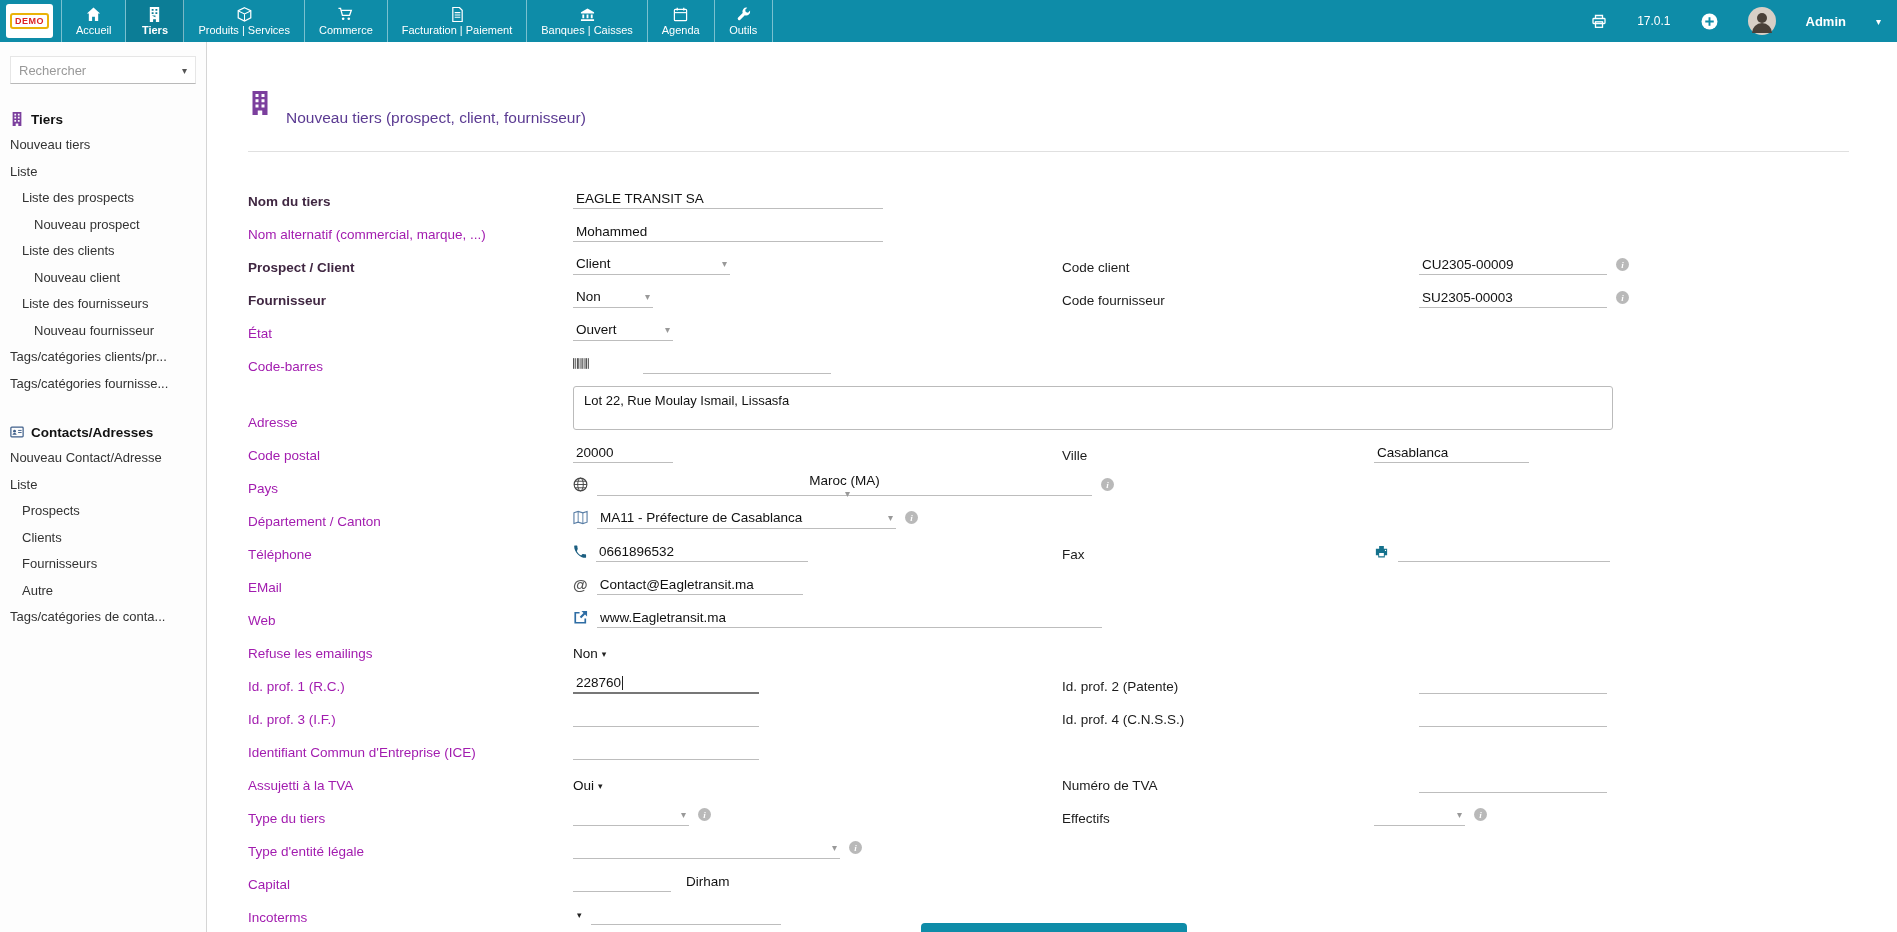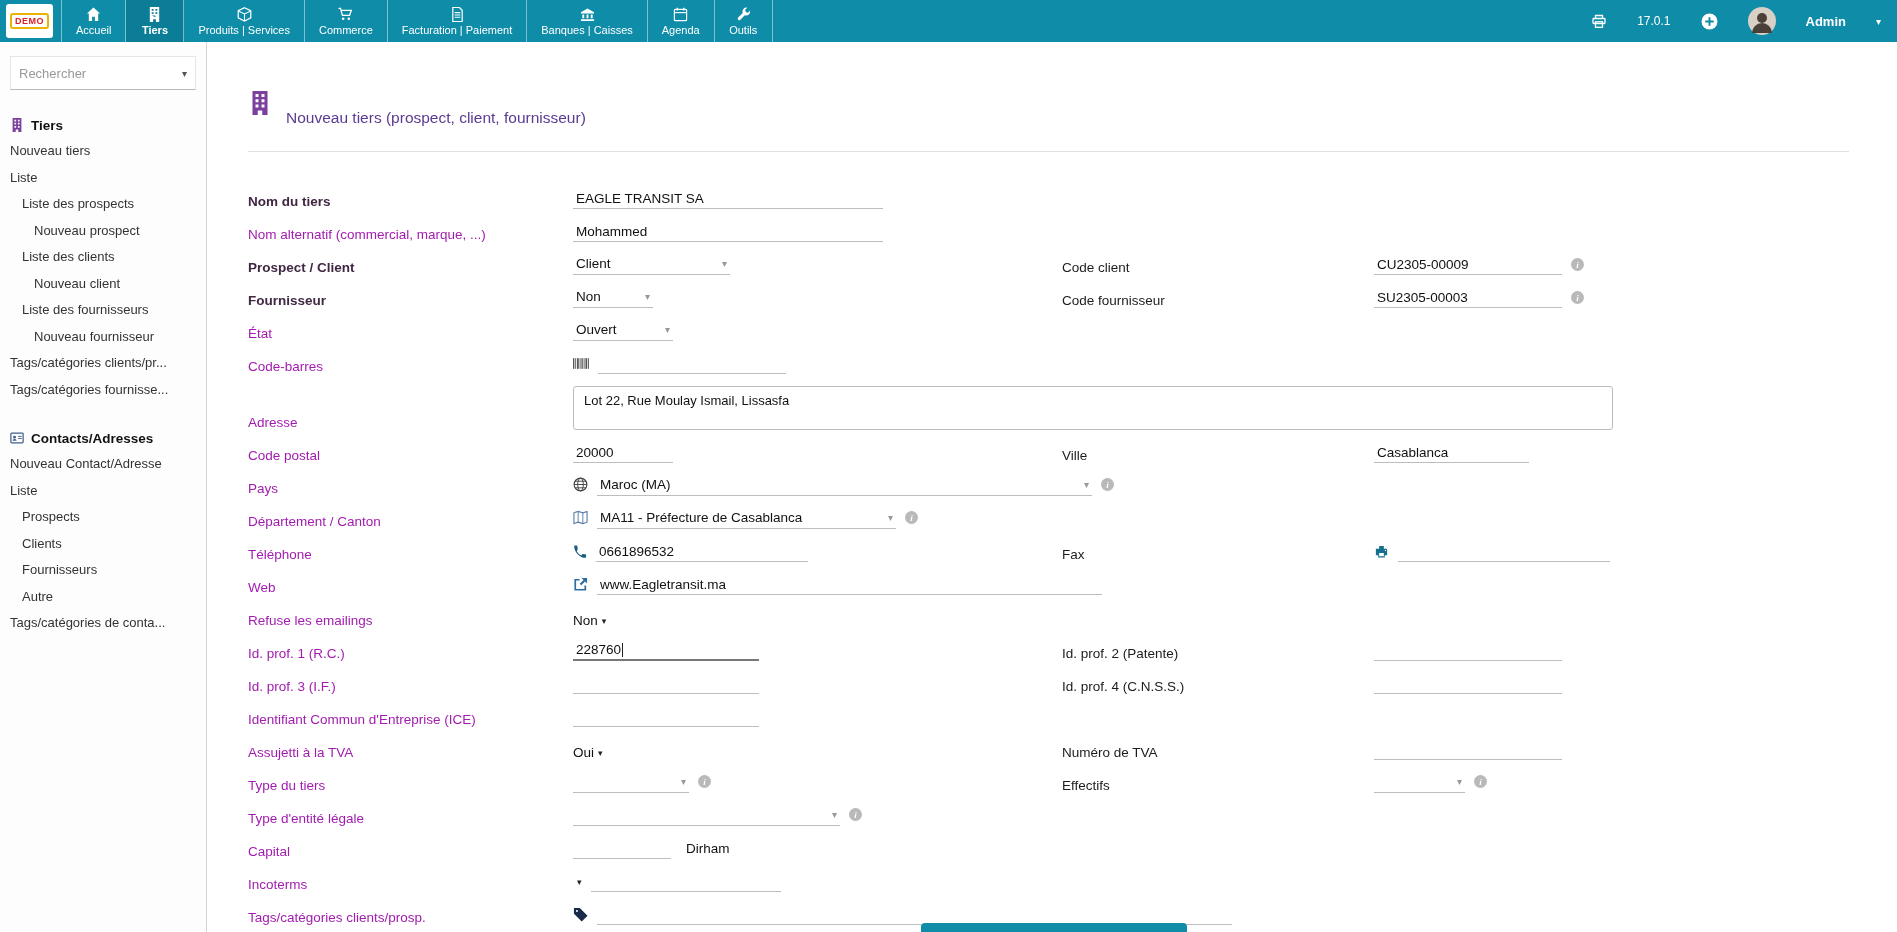--- a/index.html
+++ b/index.html
@@ -24,21 +24,21 @@
   .menu-item.active{background:rgba(0,0,0,.10);}
   .menu-item .ml{font-size:11px;white-space:nowrap;}
   .menu-item.active .ml{font-weight:bold;}
   .msvg{width:15px;height:15px;color:#fff;}
   .top-right{margin-left:auto;display:flex;align-items:center;gap:30px;padding-right:16px;}
   .version{font-size:12px;}
   .user-name{font-size:13px;font-weight:bold;}
   .user-caret{font-size:10px;}
   
   .sidebar{position:absolute;top:42px;left:0;width:207px;bottom:0;background:#fdfdfd;border-right:1px solid #d5d5d5;}
-  .search{margin:14px 10px 0 10px;height:34px;display:flex;align-items:center;justify-content:space-between;
+  .search{margin:14px 10px 0 10px;height:28px;display:flex;align-items:center;justify-content:space-between;
     background:#fff;border:1px solid #e6e6e6;border-bottom:1px solid #b9b9b9;padding:0 8px;cursor:pointer;}
   .search .ph{font-size:13px;color:#999;}
   .scaret{font-size:10px;color:#555;}
   .sec{margin-top:22px;}
   .sec-h{display:flex;align-items:center;gap:7px;padding:0 10px;font-size:13.5px;font-weight:bold;color:#111;height:26px;}
   .s-item{display:block;font-size:13px;color:#333;line-height:26.5px;height:26.5px;text-decoration:none;
     padding-left:10px;white-space:nowrap;overflow:hidden;cursor:pointer;}
   .s-item.ind1{padding-left:22px;}
   .s-item.ind2{padding-left:34px;}
   .ssvg{width:14px;height:14px;flex:none;}
@@ -69,23 +69,23 @@
   .txa{border:1px solid #bbb;border-radius:3px;width:1040px;height:44px;font-size:13px;color:#111;
     padding:6px 10px;font-family:"Liberation Sans",sans-serif;resize:none;background:#fff;}
   .info{display:inline-flex;width:13px;height:13px;border-radius:50%;background:#b9b9b9;color:#fff;
     font-size:9px;font-weight:bold;font-style:italic;align-items:center;justify-content:center;
     font-family:"Liberation Serif",serif;flex:none;}
   .unit{font-size:13.5px;color:#111;margin-left:6px;}
   .fic{flex:none;display:inline-flex;align-items:center;}
   .at-ic{font-size:15px;font-weight:bold;color:#555;}
   
   .w80{width:80px;} .w91{width:91px;} .w98{width:98px;} .w100{width:100px;} .w116{width:116px;}
-  .w155{width:155px;} .w157{width:157px;} .w186{width:186px;} .w188{width:188px;} .w190{width:190px;}
+  .w155{width:155px;} .w157{width:157px;} .w186{width:186px;} .w188{width:188px;margin-left:45px;} .w190{width:190px;}
   .w206{width:206px;} .w212{width:212px;} .w267{width:267px;} .w299{width:299px;} .w310{width:310px;}
-  .w495{width:495px;} .w505{width:505px;} .w635{width:635px;}
+  .w495{width:495px;flex-direction:column;} .w505{width:505px;} .w635{width:635px;}
   .create-btn{position:absolute;left:713px;bottom:0;width:266px;height:9px;background:var(--topbar-color);
     border-radius:4px 4px 0 0;cursor:pointer;}
 </style>
 </head>
 <body>
 
 <header class="topbar">
   <div class="logo-box">
     <span class="logo-text">DEMO</span>
   </div>
@@ -389,20 +389,27 @@
         <span class="fic">
             <svg width="15" height="15" viewBox="0 0 16 16" fill="#14718C">
               <path fill-rule="evenodd" d="M2 5h12v7h-2.5v2.5h-7V12H2zM5.5 2h5v3h-5zM5.5 9.5h5v3.5h-5z"></path>
               <circle cx="12.3" cy="6.8" r=".7" fill="#fff"></circle>
             </svg>
           </span>
         <div class="inp w212"></div>
       </div>
     </div>
 
+    <div class="row">
+      <div class="lbl">EMail</div>
+      <div class="fz">
+        <span class="at-ic fic">@</span>
+        <div class="inp w206">Contact@Eagletransit.ma</div>
+      </div>
+    </div>
 
     <div class="row">
       <div class="lbl">Web</div>
       <div class="fz grow">
         <span class="fic">
             <svg width="15" height="15" viewBox="0 0 16 16" fill="#2E6DA4">
               <path d="M7 2H1.5v12.5H14V9h-1.8v3.7H3.3V3.8H7z"></path>
               <path d="M9 1h6v6l-2.2-2.2-4 4L7.2 7.2l4-4z"></path>
             </svg>
           </span>

